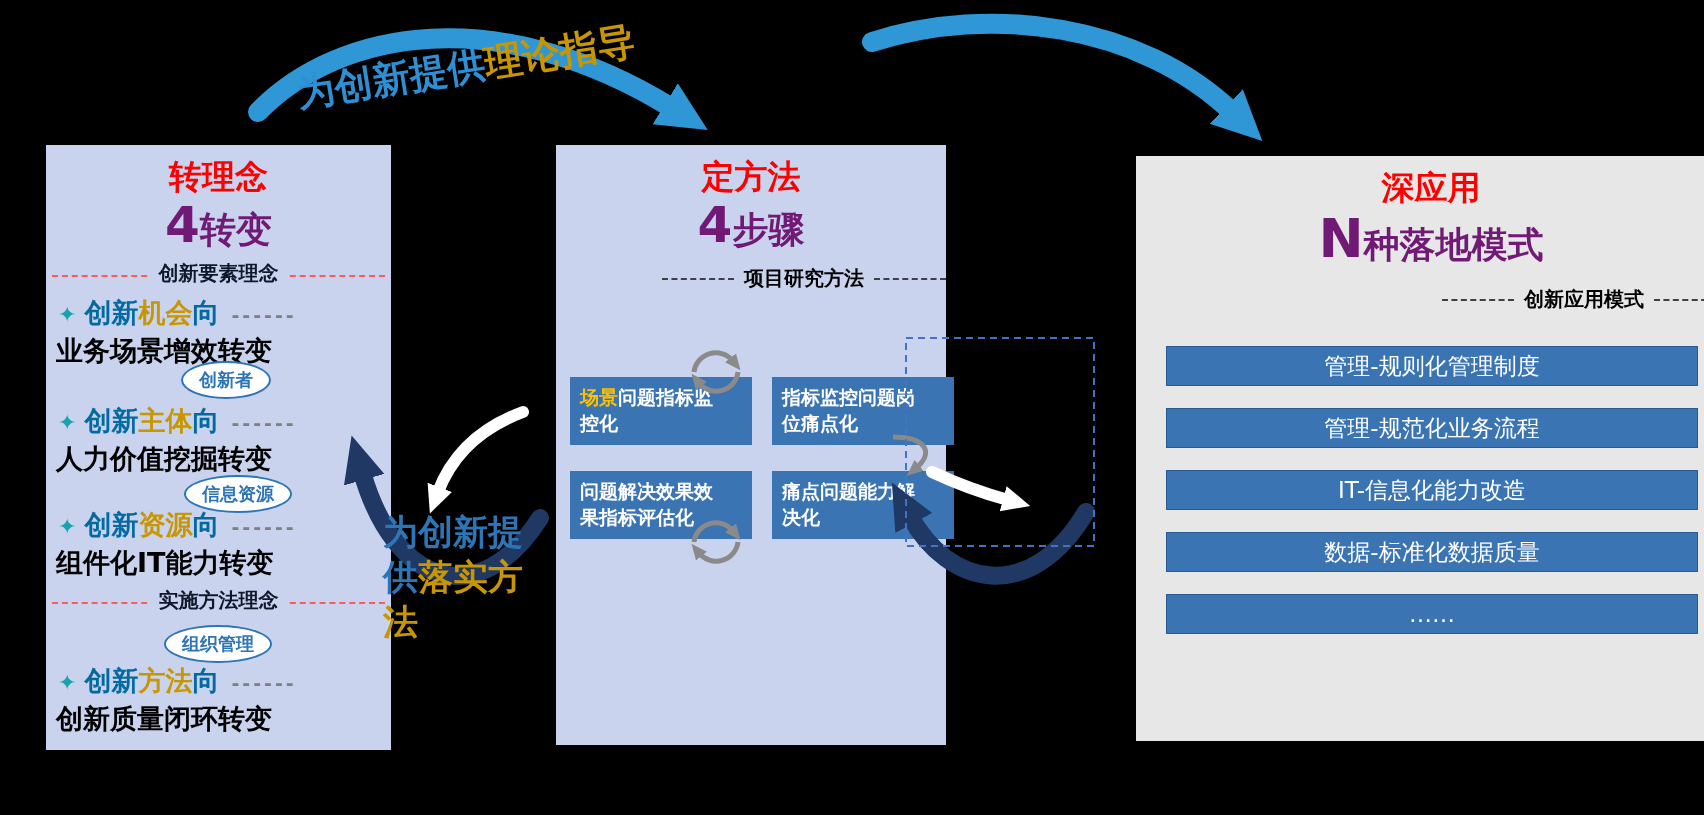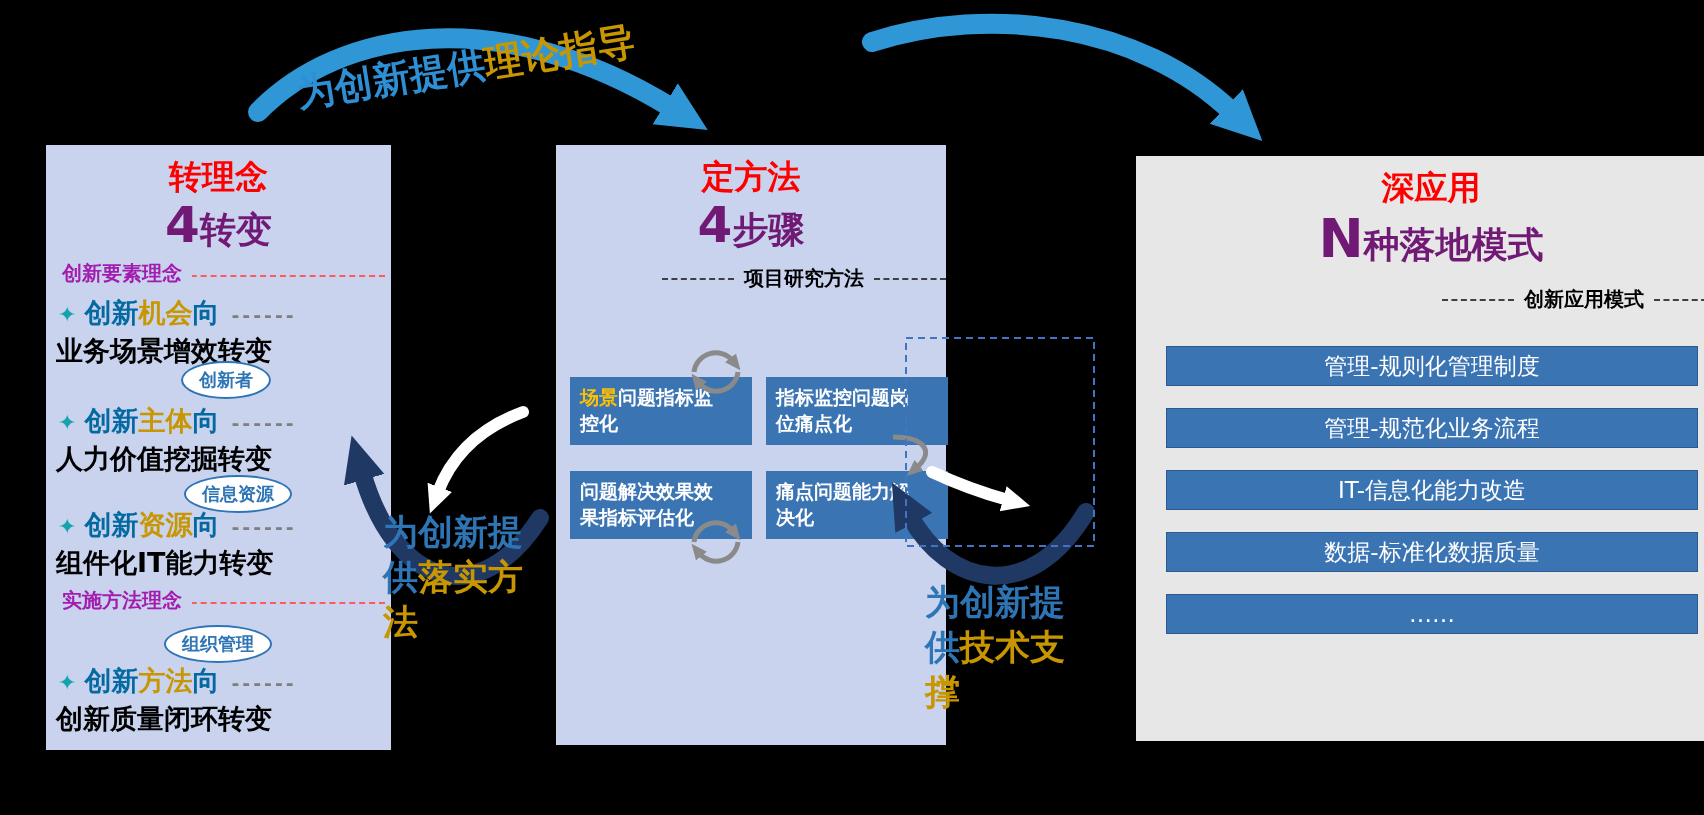--- a/index.html
+++ b/index.html
@@ -8,40 +8,40 @@
   .panel{position:absolute;margin-left:36px;}
   .panel-left{left:10px;top:145px;width:345px;height:605px;background:#c9d3ee;}
   .panel-mid{left:520px;top:145px;width:390px;height:600px;background:#c9d3ee;}
   .panel-right{left:1100px;top:156px;width:590px;height:585px;background:#e8e7e7;}
 
   .ptitle{position:absolute;left:0;right:0;top:10px;text-align:center;color:#ff0000;font-weight:bold;font-size:33px;}
   .ptitle2{position:absolute;left:0;right:0;top:48px;text-align:center;color:#701a75;font-weight:bold;font-size:36px;line-height:1.3;}
   .bignum{font-size:50px;}
   .bignumN{font-size:54px;}
 
-  .sep{position:absolute;left:6px;right:6px;text-align:left;font-size:20px;font-weight:bold;color:#a21caf;}
+  .sep{position:absolute;left:6px;right:6px;text-align:center;font-size:20px;font-weight:bold;color:#0f172a;}
   .sep::before{content:"";position:absolute;left:0;right:0;top:55%;border-top:2px dashed #ff5a5a;}
   .sep>span{position:relative;background:#c9d3ee;padding:0 10px;}
 
   .item{position:absolute;left:12px;font-size:27px;font-weight:bold;white-space:nowrap;}
   .star{color:#16a3ad;font-size:22px;margin-right:8px;}
   .cy{color:#0369a1;}
   .gold{color:#c79600;}
   .dash{color:#7f7f7f;font-size:19px;letter-spacing:3px;margin-left:12px;font-weight:bold;}
   .desc{position:absolute;left:10px;font-size:27px;font-weight:bold;color:#000;white-space:nowrap;}
 
   .ellipse{position:absolute;height:34px;border:2px solid #2e75b6;border-radius:50%;background:#fff;
            display:flex;align-items:center;justify-content:center;font-size:18px;font-weight:bold;
            color:#2e75b6;padding:0 16px;white-space:nowrap;}
 
   .method{position:absolute;left:0;right:0;display:flex;align-items:center;justify-content:flex-end;
           gap:10px;font-size:20px;font-weight:bold;color:#000;font-family:Liberation Serif, serif;}
   .method::before,.method::after{content:"";width:72px;border-top:2px dashed #404040;}
 
-  .grid{position:absolute;left:14px;top:232px;display:grid;grid-template-columns:182px 182px;gap:26px 14px;}
+  .grid{position:absolute;left:14px;top:232px;display:grid;grid-template-columns:182px 182px;gap:26px 20px;}
   .mbox{background:#3a74b2;color:#fff;font-size:19px;font-weight:bold;min-height:58px;
         display:flex;align-items:center;padding:5px 10px;line-height:1.35;}
   .mbox>div{width:136px;}
   .yellow{color:#ffc000;}
 
   .bar{position:absolute;left:30px;width:530px;height:38px;background:#3a74b2;border:1px solid #2a5a8f;
        color:#fff;font-size:23px;display:flex;align-items:center;justify-content:center;white-space:nowrap;}
 
   .overlay{position:absolute;left:0;top:0;width:1704px;height:815px;pointer-events:none;}
 
@@ -172,17 +172,14 @@
 
     <rect x="906" y="338" width="188" height="208" fill="none" stroke="#4472c4" stroke-width="2" stroke-dasharray="7 5"></rect>
   </svg>
 
   <div class="lblTop">
     <span class="blueBright">为创新提供</span><span class="orange">理论指导</span>
   </div>
   <div class="lblWrap lbl-bl">
     <span class="blueRoyal">为创新提供</span><span class="orange">落实方法</span>
   </div>
-  <div class="lblWrap lbl-br">
-    <span class="blueRoyal">为创新提供</span><span class="orange">技术支撑</span>
-  </div>
 
 </div>
 
 </body></html>

